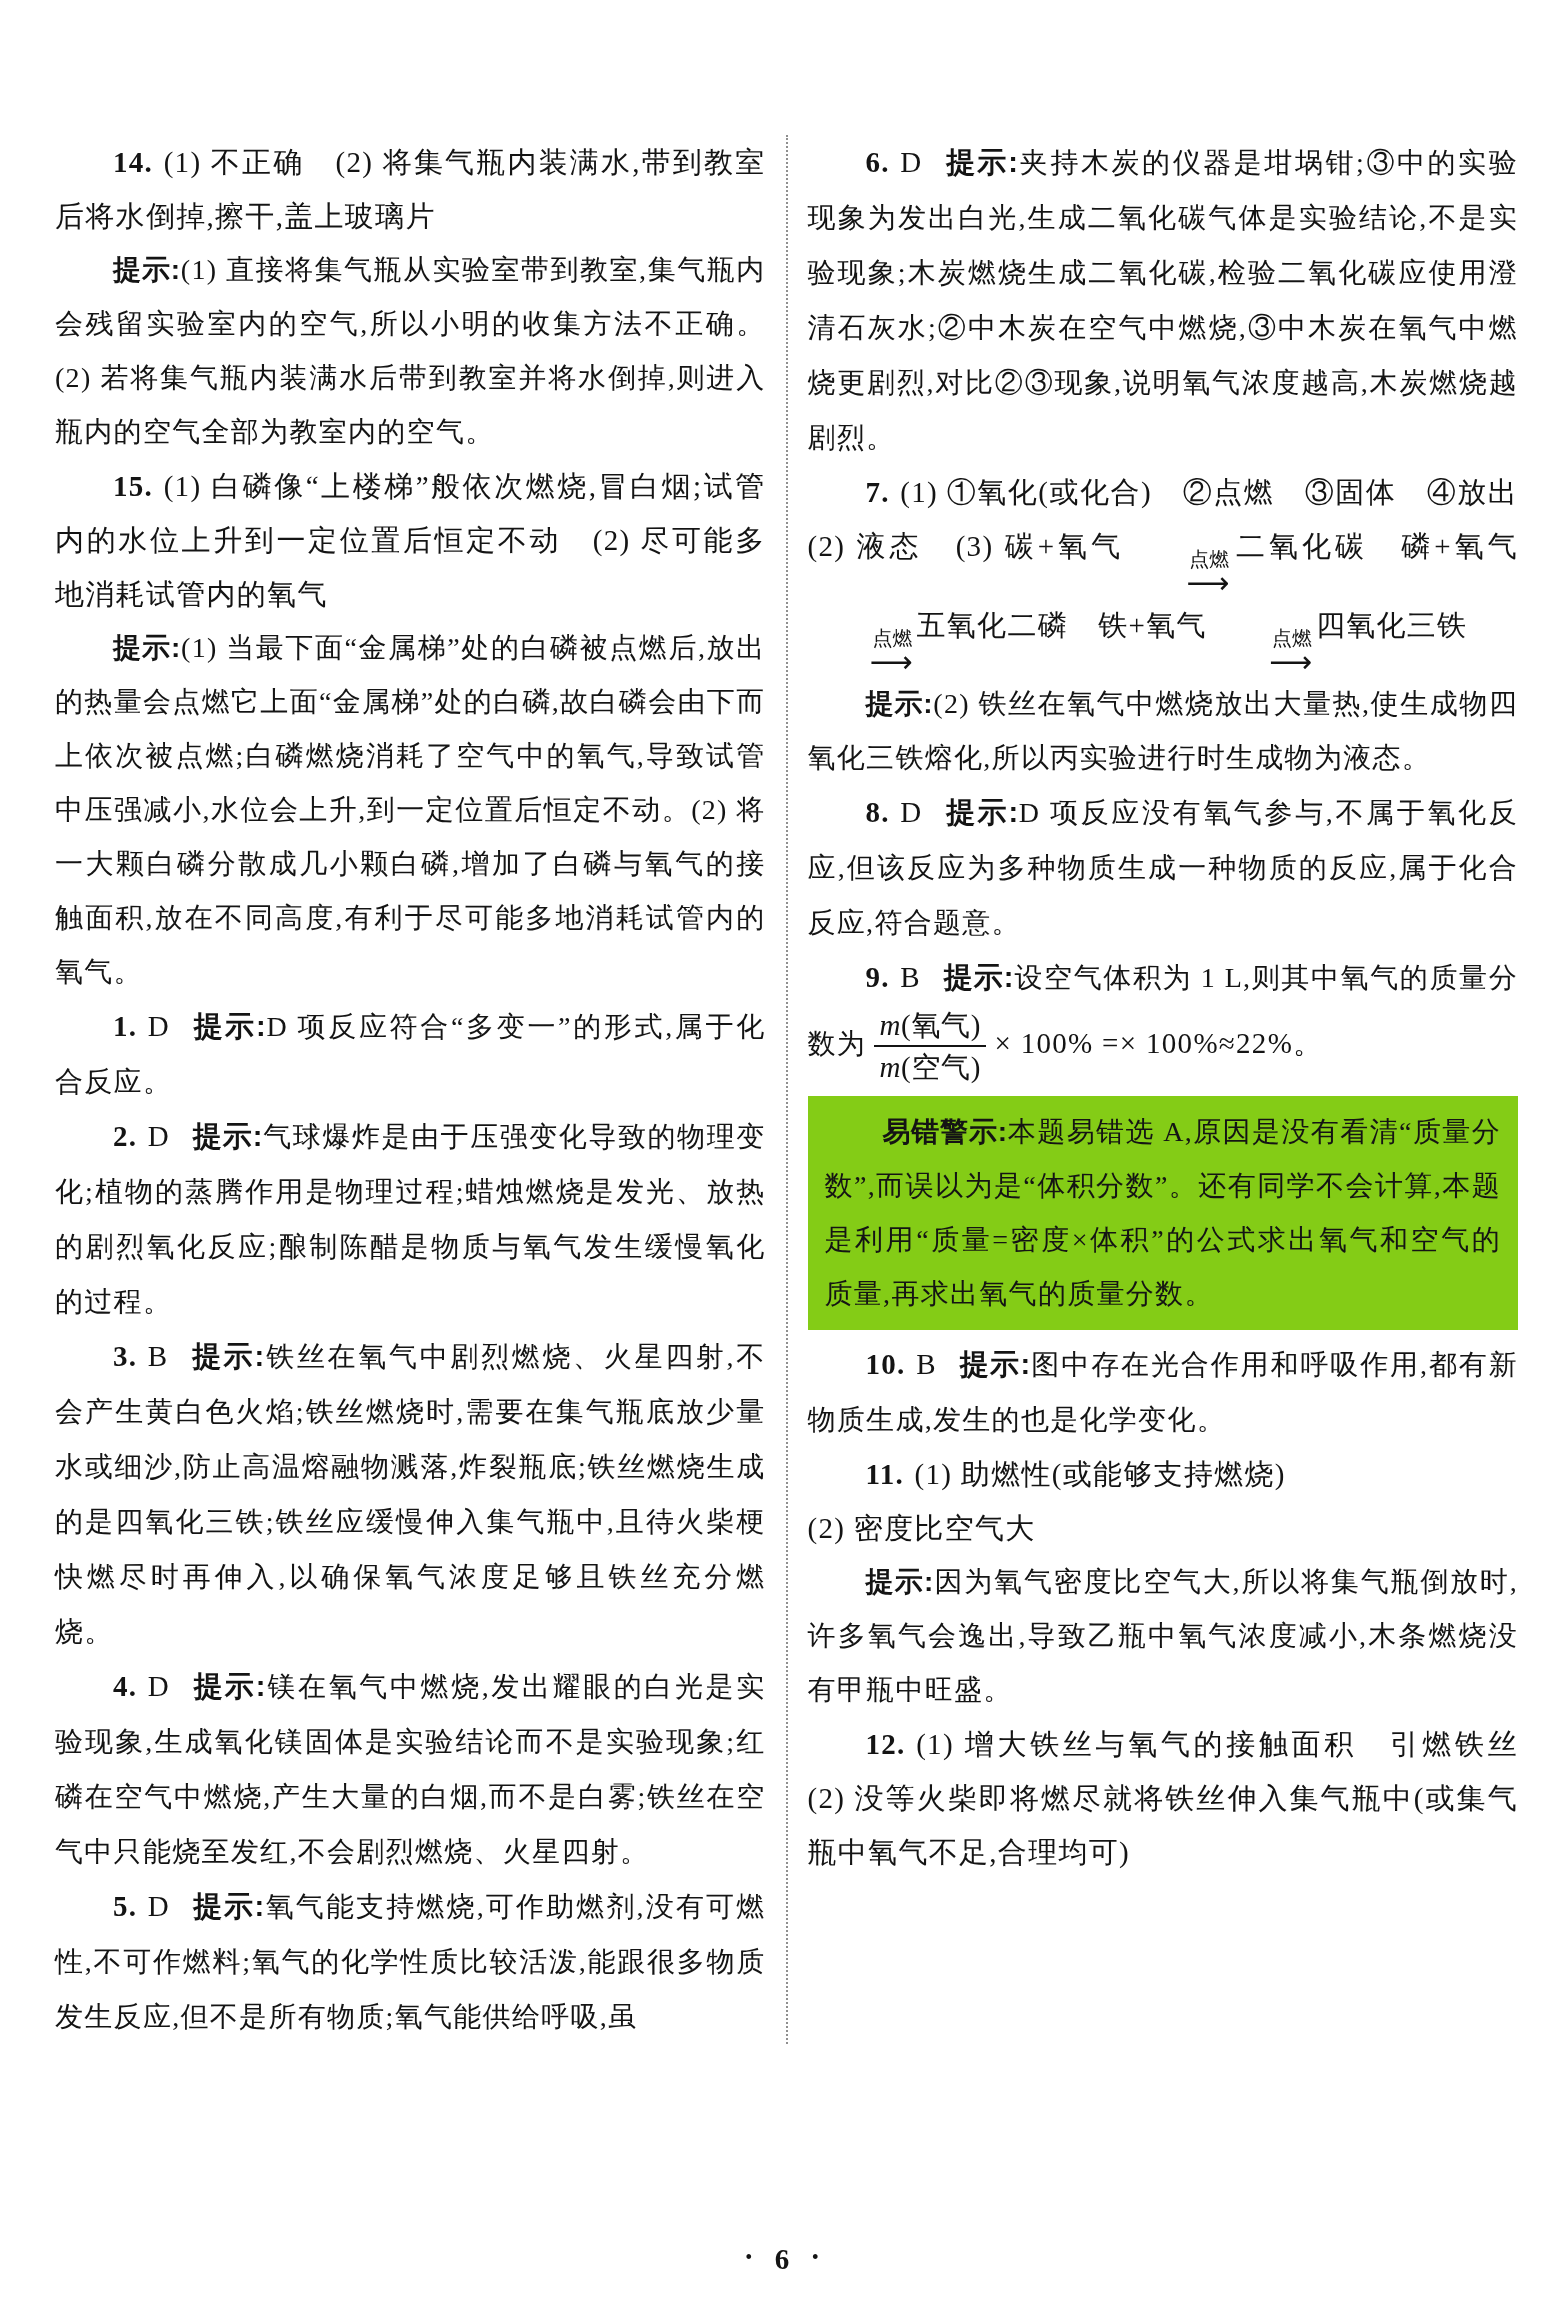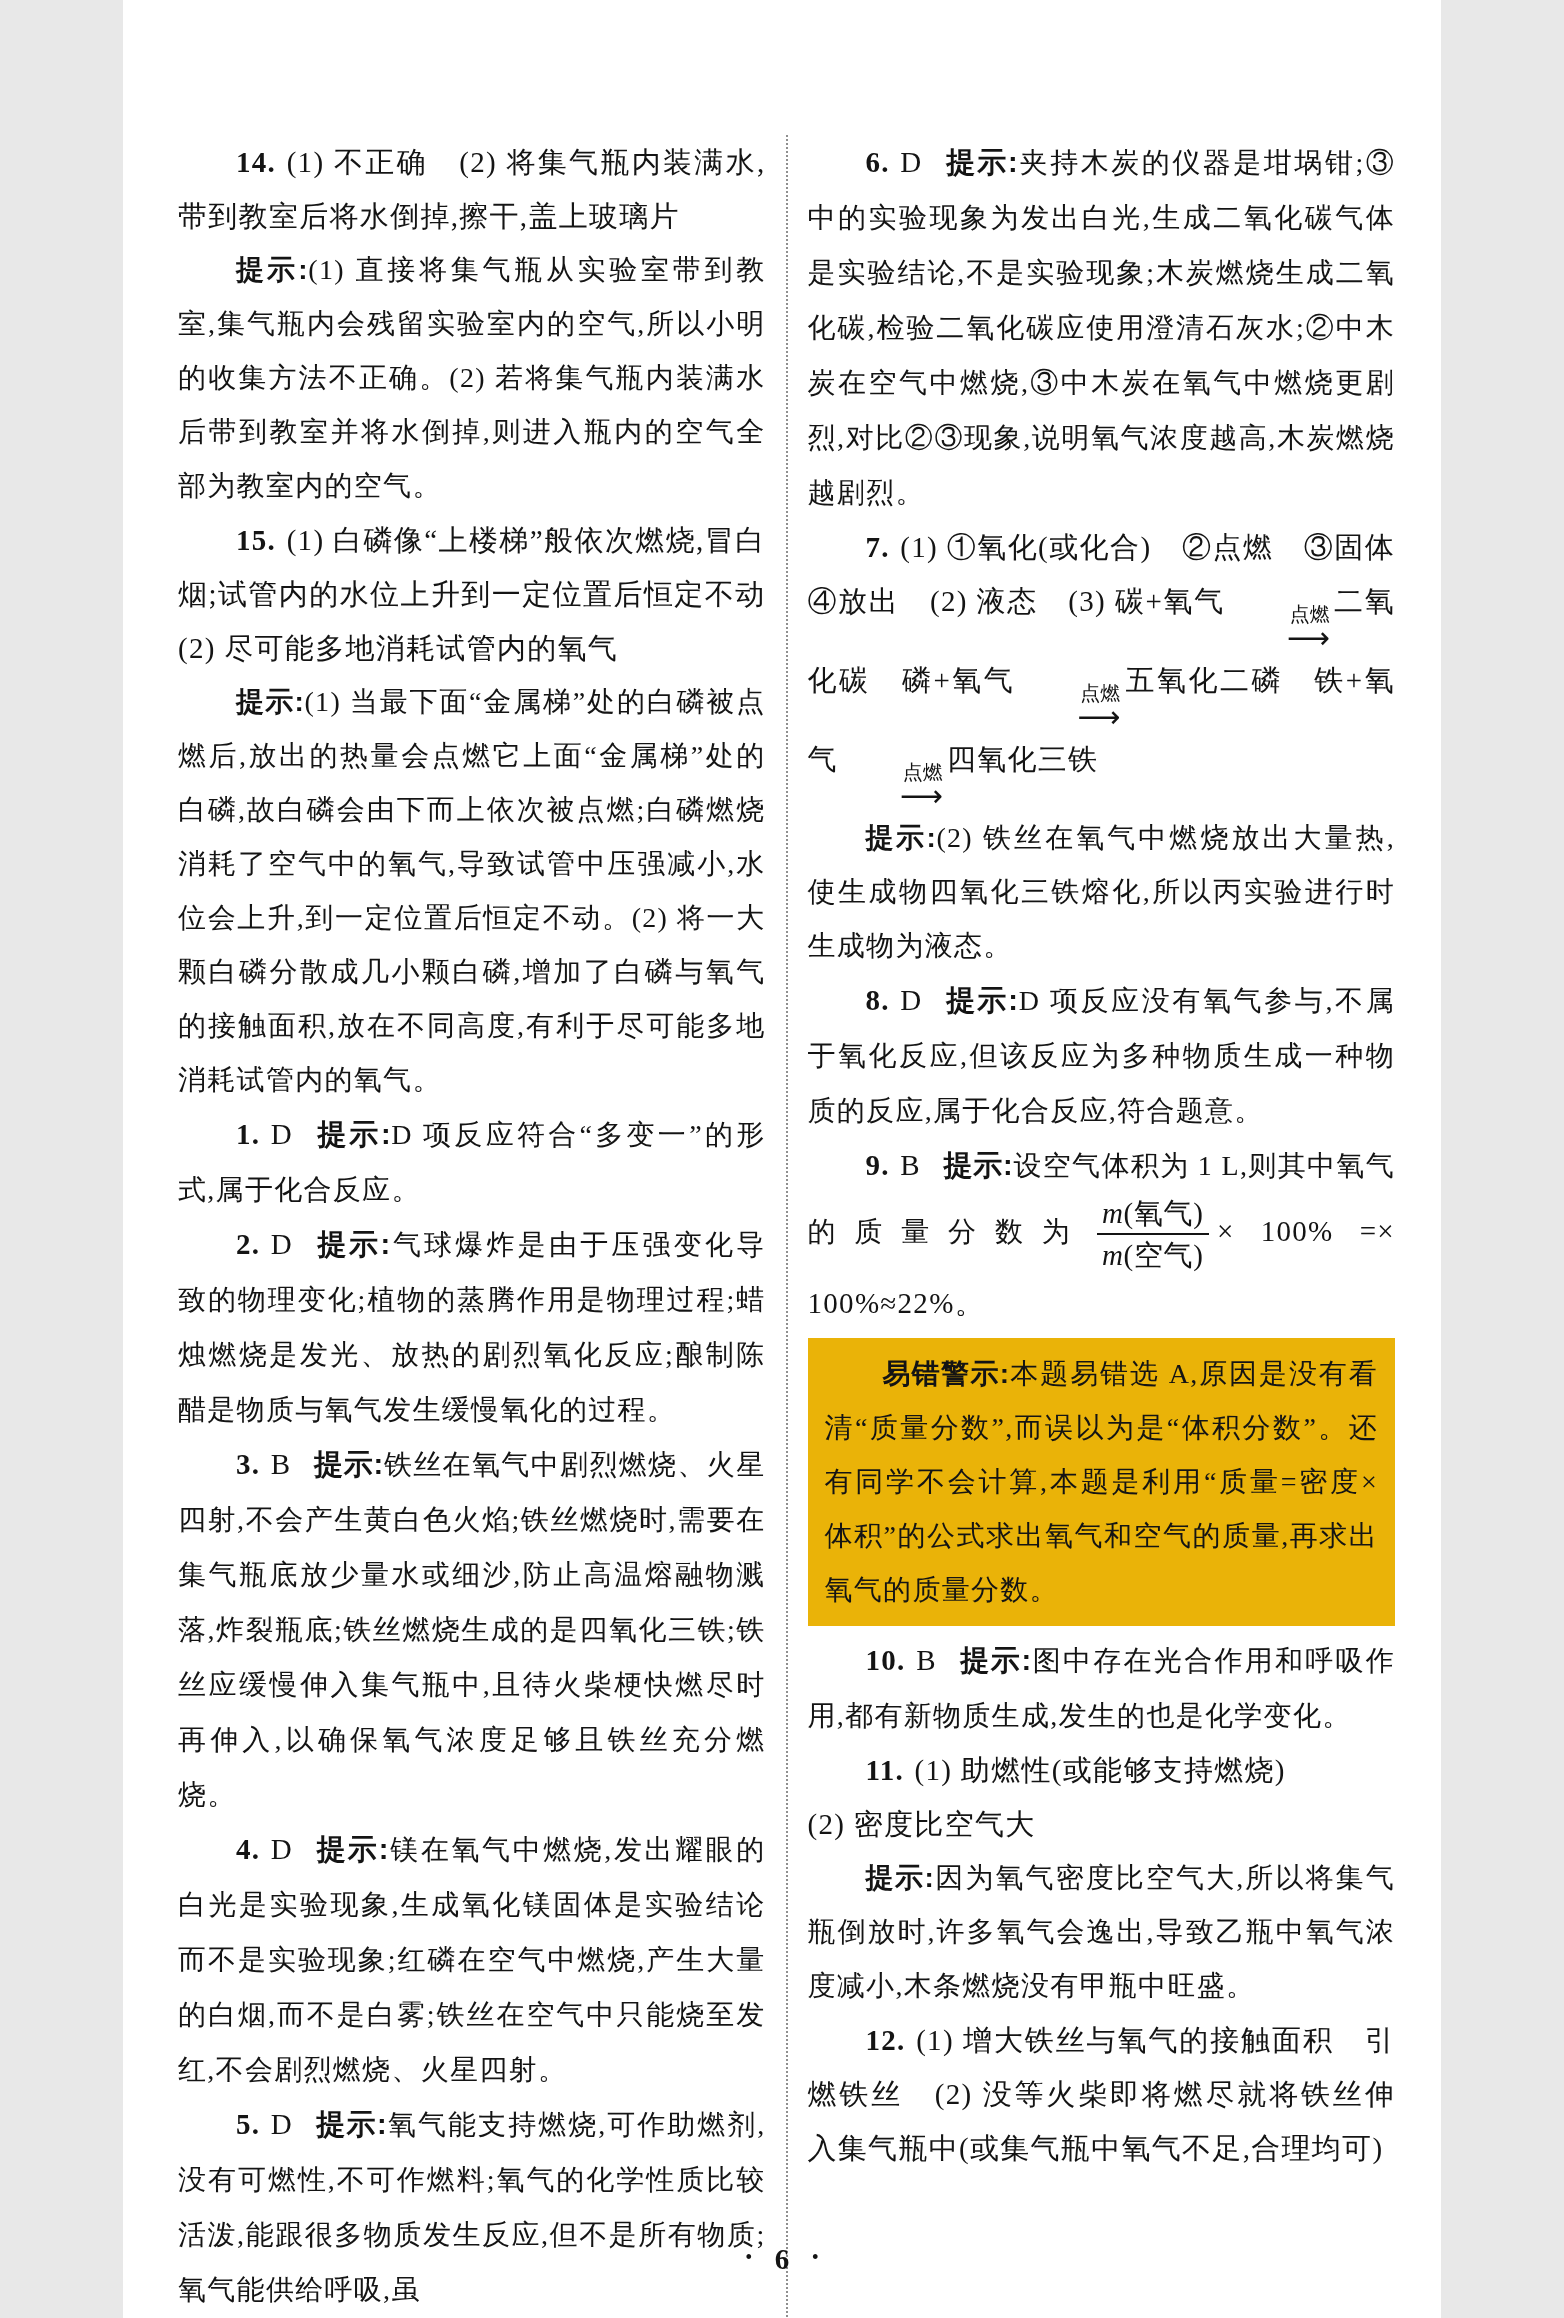--- a/index.html
+++ b/index.html
@@ -1,18 +1,18 @@
 <!DOCTYPE html>
 <html style="font-size:10.5px"><head>
 <meta charset="utf-8">
 <style>
   html,body{margin:0;padding:0;background:#e8e8e8;}
   .page{
     position:relative;
-    width:1318px;height:2319px;
+    width:1564px;height:2319px;
     margin:0 auto;
     background:#ffffff;
     font-family:"Liberation Serif","DejaVu Serif",serif;
     color:#141414;
     overflow:hidden;
   }
   .columns{
     position:absolute;
     top:135px;left:55px;right:46px;
     display:flex;
@@ -44,21 +44,21 @@
   .sechead{
     font-family:"Liberation Sans","DejaVu Sans",sans-serif;
     font-weight:bold;
     font-size:33px;
     text-align:center;
     text-indent:0;
     letter-spacing:2.6px;
     margin:22.4px 0 17px 0;
   }
   .errbox{
-    background:#eab308;
+    background:#84cc16;
     padding:9.2px 17px;
     margin:8px 0 6.6px 0;
   }
   .errbox p{text-indent:58px;}
   
   .rxn{
     display:inline-flex;
     flex-direction:column;
     align-items:flex-end;
     vertical-align:-0.35em;

